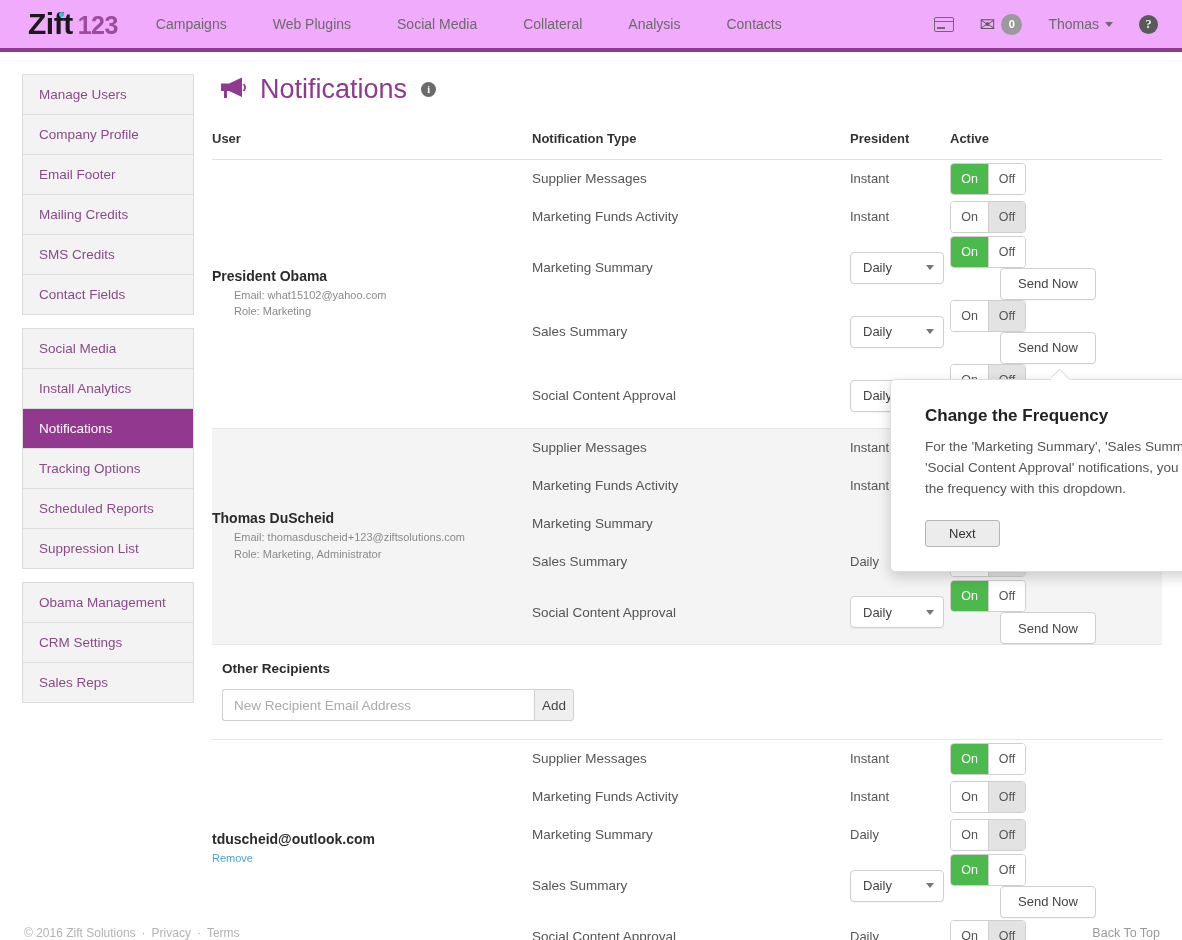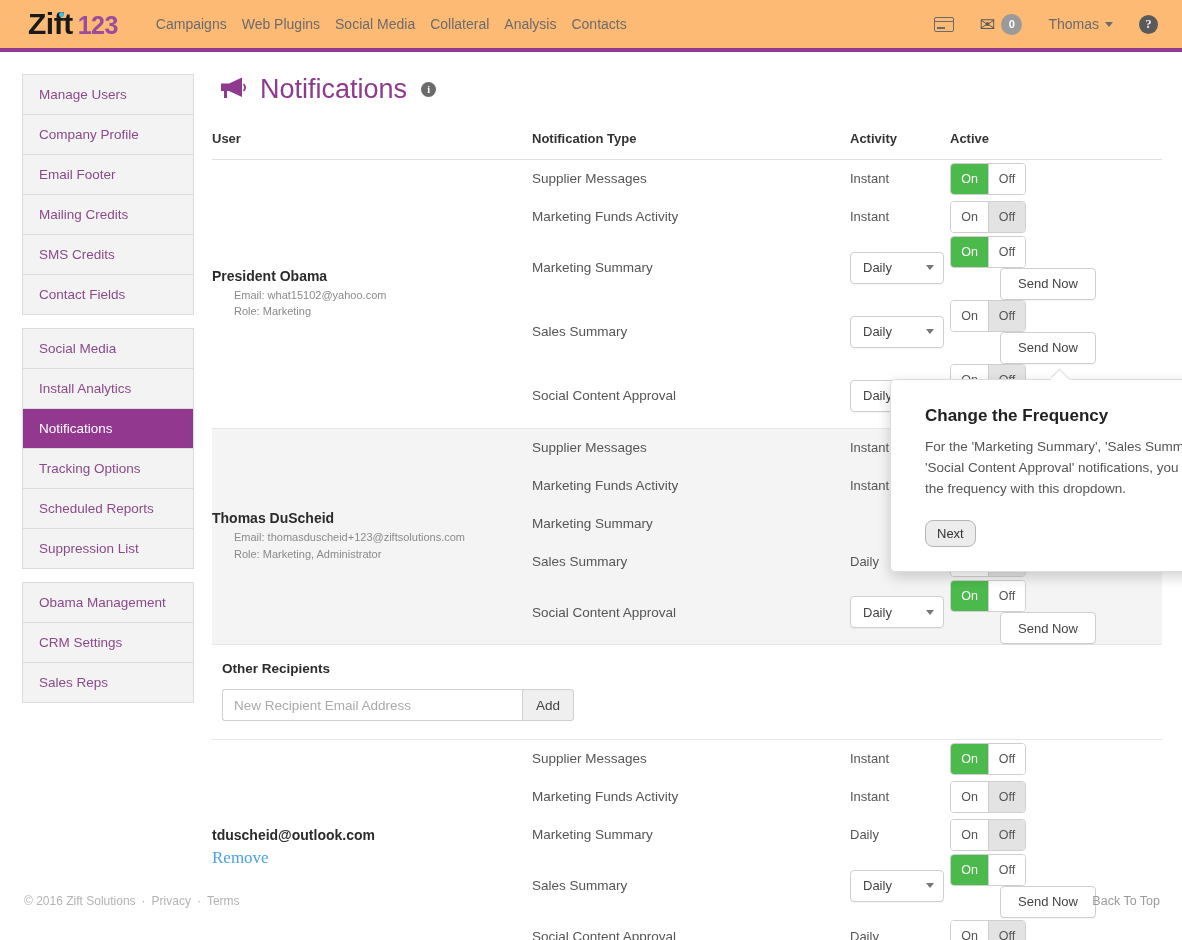--- a/index.html
+++ b/index.html
@@ -10,40 +10,40 @@
     font-family:"Liberation Sans", sans-serif;
     font-size:13px;
     color:#444;
     position:relative;
     overflow:hidden;
   }
 
   
   #topnav {
     height:52px;
-    background:#fdba74;
+    background:#f0abfc;
     border-bottom:4px solid #8e3a8e;
     display:flex;
     align-items:center;
     padding:0 24px 0 28px;
     position:relative;
   }
   .brand { display:flex; align-items:baseline; margin-right:38px; }
   .brand-zift {
     font-size:30px; font-weight:bold; color:#1a1a1a;
     letter-spacing:-0.5px; font-family:"Liberation Sans", sans-serif;
   }
   .brand-123 {
     font-size:25px; font-weight:bold; color:#9b4d9b; letter-spacing:-0.5px;
   }
   .brand-dot {
     display:inline-block; width:5px; height:5px; border-radius:50%;
     background:#35bde3; position:relative; left:-14px; top:-17px;
   }
-  .navlinks { display:flex; align-items:center; gap:15px; }
+  .navlinks { display:flex; align-items:center; gap:46px; }
   .navlink {
     color:#6b6b6b; font-size:14px; text-decoration:none; cursor:pointer;
   }
   .navright {
     margin-left:auto; display:flex; align-items:center; gap:26px;
   }
   .icon-card {
     width:20px; height:15px; border:1.6px solid #6b6b6b; border-radius:2px;
     position:relative; cursor:pointer;
   }
@@ -110,21 +110,21 @@
     padding:0 0 13px 0; border-bottom:1px solid #e0e0e0;
   }
   .col-user   { width:320px; padding-left:10px; }
   .col-type   { width:318px; }
   .col-freq   { width:100px; }
   .col-active { width:auto; }
 
   .usercell { vertical-align:top; padding:16px 0 16px 10px; }
   .uname { font-size:14px; font-weight:bold; color:#2b2b2b; margin-bottom:3px;}
   .umeta { font-size:11px; color:#8a8a8a; margin-left:22px; line-height:1.5; }
-  .remove-link { font-size:17px; color:#4aa3df; cursor:pointer; margin-left:0; display:inline-block; margin-top:2px;font-family:Liberation Serif, serif;}
+  .remove-link { font-size:11px; color:#4aa3df; cursor:pointer; margin-left:0; display:inline-block; margin-top:2px;}
 
   .grp { border-bottom:1px solid #e6e6e6; }
   .grp.alt { background:#f4f4f4; }
 
   .nrow td { padding:0; height:38px; vertical-align:middle; }
   .ntype { font-size:13.5px; color:#555; }
   .nfreq { font-size:13px; color:#555; }
 
   
   .fsel {
@@ -156,21 +156,21 @@
   .sec-head { padding:16px 0 13px 10px; font-size:13.5px; font-weight:bold; color:#2b2b2b; }
   .addrow { padding:0 0 18px 10px; }
   .addgroup { display:flex; width:352px; }
   .addgroup input {
     flex:1; height:32px; border:1px solid #cfcfcf; border-right:none;
     border-radius:3px 0 0 3px; padding:0 11px; font-size:13.5px; color:#444;
     font-family:"Liberation Sans", sans-serif; outline:none; background:#fff;
   }
   .addgroup input::placeholder { color:#aaa; }
   .addbtn {
-    width:52px; border:1px solid #cfcfcf; border-radius:0 3px 3px 0;
+    width:40px; border:1px solid #cfcfcf; border-radius:0 3px 3px 0;
     background:#efefef; font-size:13.5px; color:#444; cursor:pointer;
     display:flex; align-items:center; justify-content:center;
   }
 
   
   #popover {
     position:absolute; left:696px; top:305px; width:402px;
     background:#fff; border:1px solid #dcdcdc; border-radius:5px;
     box-shadow:0 5px 14px rgba(0,0,0,.18); padding:26px 30px 24px 34px; z-index:50;
   }
@@ -179,28 +179,28 @@
   }
   #popover .arrow:after {
     content:""; position:absolute; left:0; top:3px; width:16px; height:16px;
     background:#fff; border-left:1px solid #dcdcdc; border-top:1px solid #dcdcdc;
     transform:rotate(45deg); transform-origin:center;
   }
   #popover h3 { margin:0 0 11px 0; font-size:17px; font-weight:bold; color:#222; }
   #popover p { margin:0 0 20px 0; font-size:13.5px; line-height:1.55; color:#555; }
   #popover .nextbtn {
     display:inline-flex; align-items:center; justify-content:center;
-    height:27px; padding:0 11px; border:1px solid #b5b5b5; border-radius:8px;
+    height:27px; padding:0 23px; border:1px solid #b5b5b5; border-radius:3px;
     background:#ececec; font-size:13px; color:#333; cursor:pointer;
   }
 
   
   #footer {
     position:absolute; left:0; bottom:0; width:100%; height:46px;
-    display:flex; align-items:flex-start; padding:0 22px 0 24px;
+    display:flex; align-items:flex-end; padding:0 22px 0 24px;
     font-size:12px; color:#b3b3b3;
   }
   #footer a { color:#b3b3b3; text-decoration:none; cursor:pointer; }
   #footer .sep { margin:0 6px; }
   #footer .btt { margin-left:auto; color:#9a9a9a; cursor:pointer; font-size:12.5px;}
 </style>
 </head>
 <body>
 
 <div id="topnav">
@@ -276,21 +276,21 @@
       <colgroup>
         <col class="col-user">
           <col class="col-type">
           <col class="col-freq">
           <col class="col-active">
       </colgroup>
       <thead>
         <tr>
           <th class="col-user">User</th>
           <th>Notification Type</th>
-          <th>Activity</th>
+          <th>President</th>
           <th>Active</th>
         </tr>
       </thead>
 
       <tbody class="grp">
         <tr class="nrow">
           <td class="usercell" rowspan="5">
             <div class="uname">President Obama</div>
             <div class="umeta">Email: what15102@yahoo.com</div>
             <div class="umeta">Role: Marketing</div>

